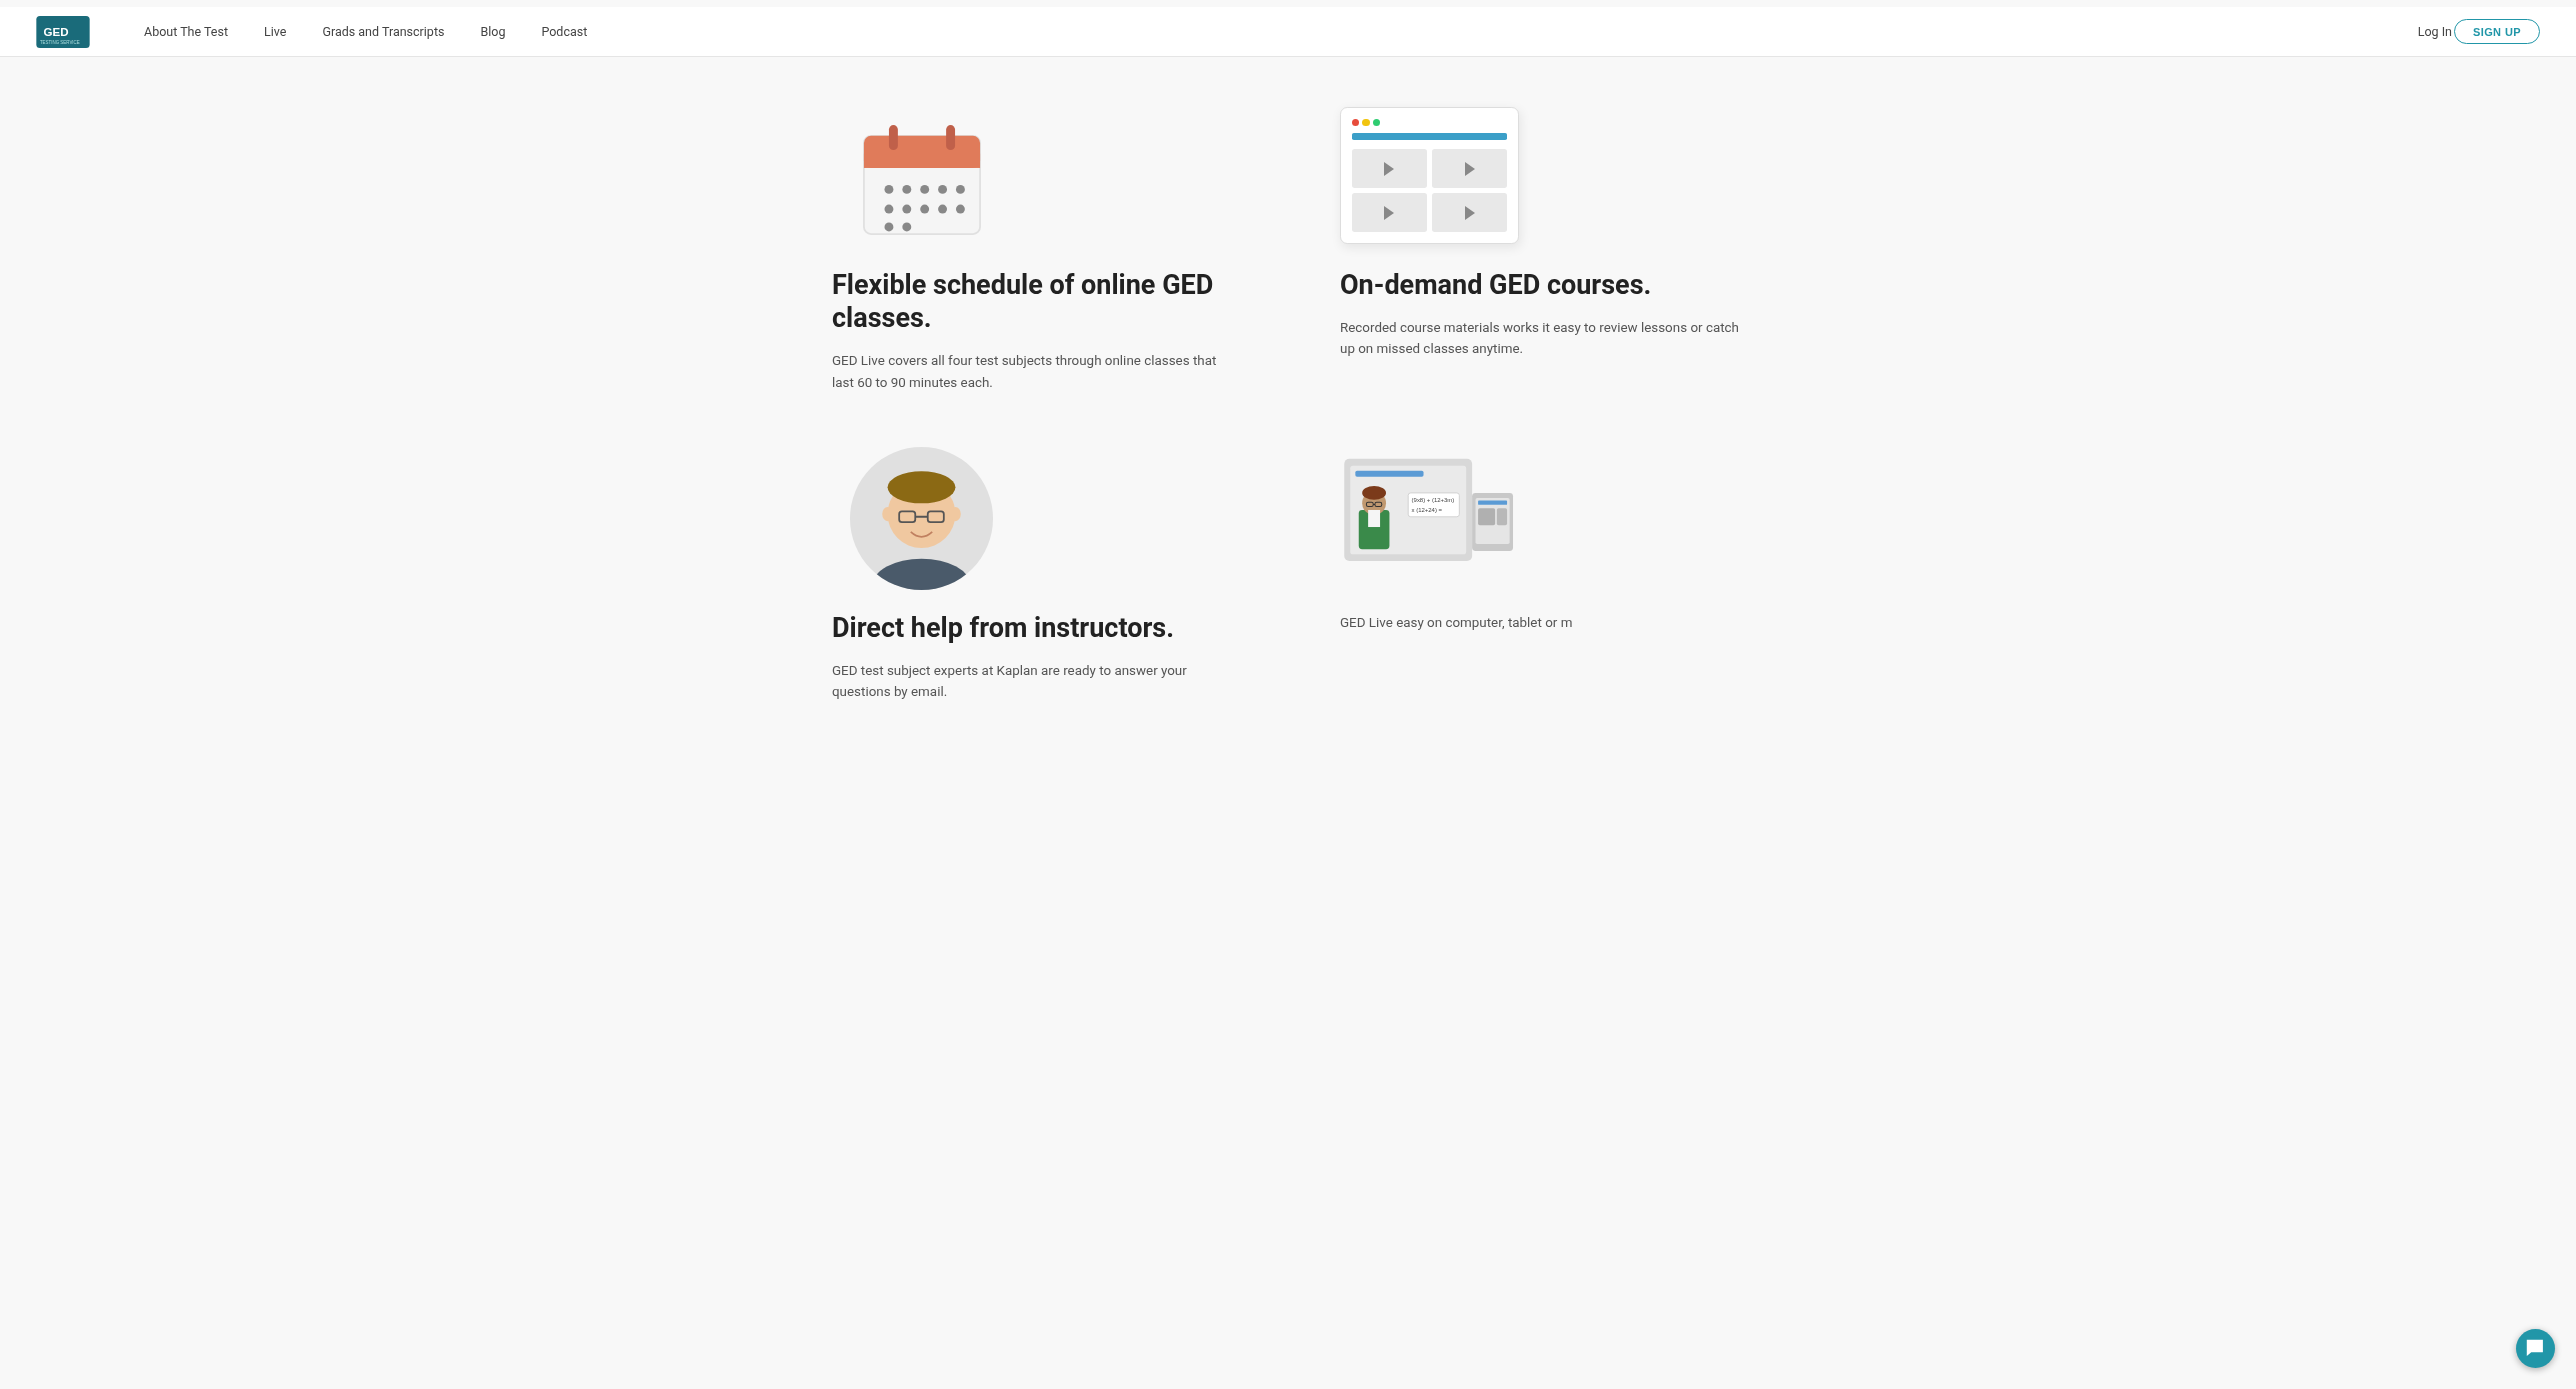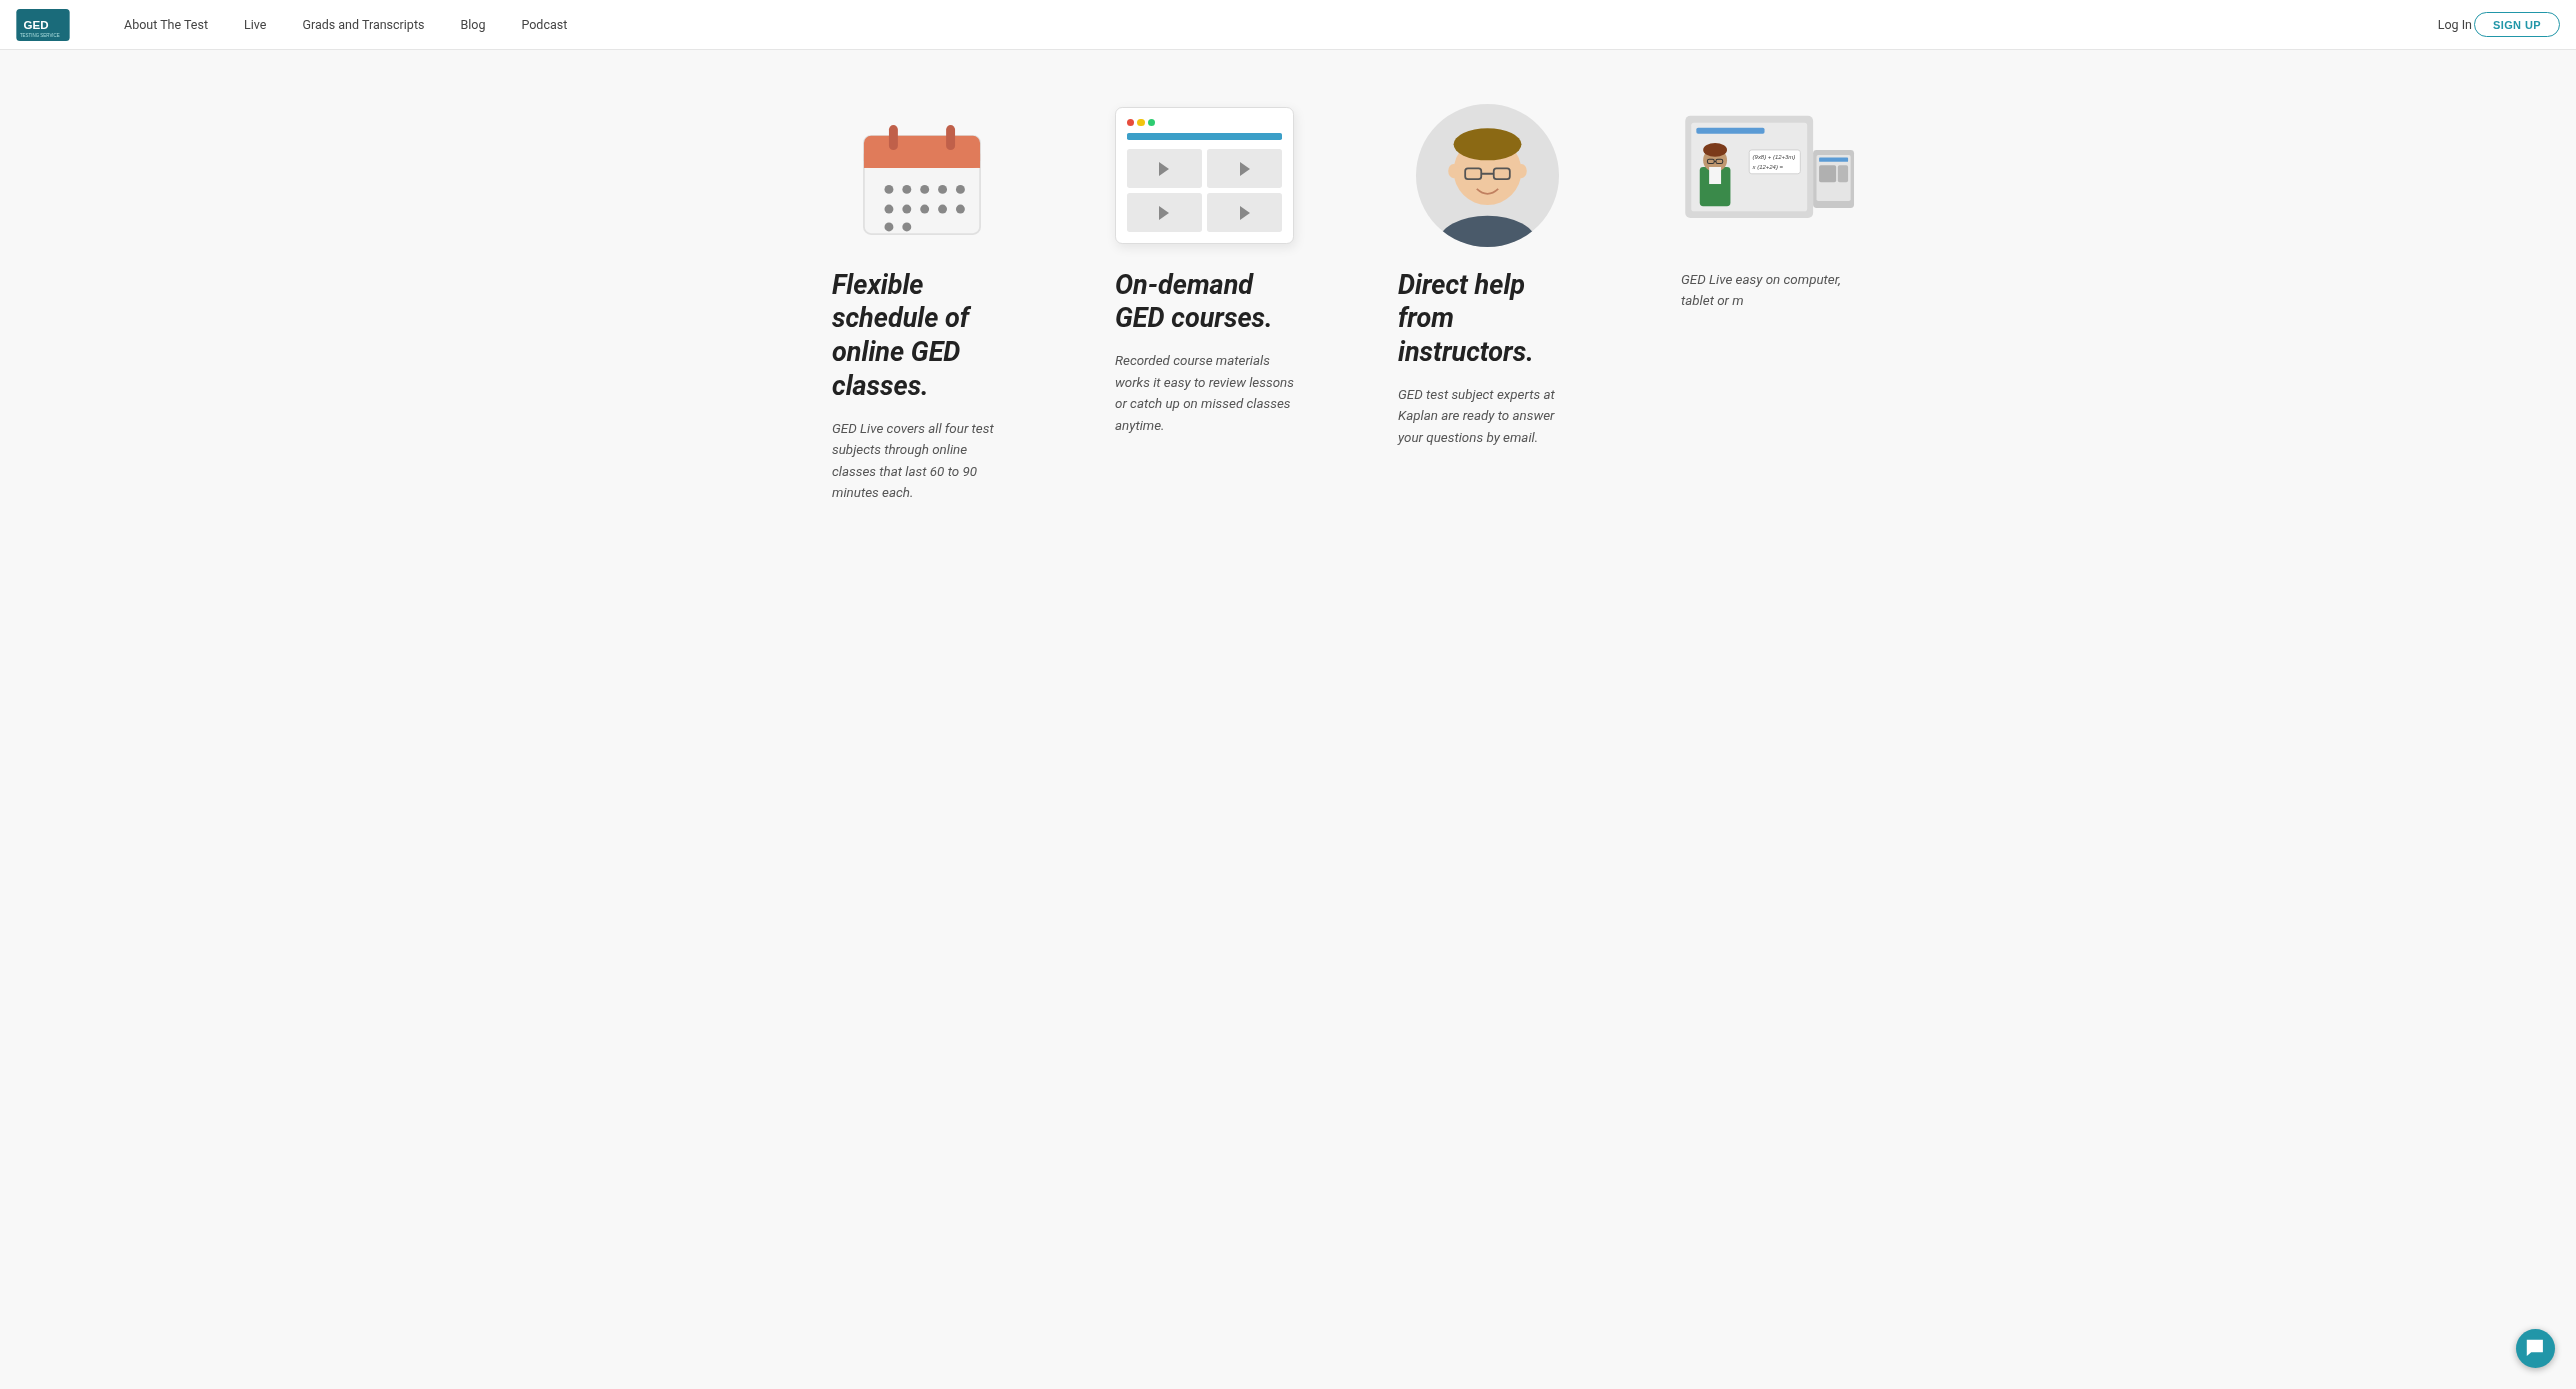--- a/index.html
+++ b/index.html
@@ -4,24 +4,24 @@
   <style>
     * { margin: 0; padding: 0; box-sizing: border-box; }
     body { font-family: -apple-system, BlinkMacSystemFont, 'Segoe UI', Roboto, sans-serif; background: #f8f8f8; color: #333; }
 
     
     header {
       background: #fff;
       border-bottom: 0.9px solid #e5e5e5;
       display: flex;
       align-items: center;
-      padding: 0 16px;
+      padding: 0 36px;
       height: 50px;
       position: sticky;
-      top: 0;
+      top: 7px;
       z-index: 100;
     }
     .logo-area {
       display: flex;
       align-items: center;
       margin-right: 36px;
     }
     .logo-svg { width: 54px; height: 32px; }
     nav {
       display: flex;
@@ -64,23 +64,22 @@
     }
 
     
     main {
       max-width: 984px;
       margin: 0 auto;
       padding: 54px 36px 72px;
     }
     .features-grid {
       display: grid;
-      grid-template-columns: 1fr 1fr 1fr 1fr;
+      grid-template-columns: 1fr 1fr;
       gap: 54px 104px;
-      font-style: italic;
     }
     .feature-item {
       display: flex;
       flex-direction: column;
       align-items: flex-start;
     }
     .feature-icon {
       margin-bottom: 21.5px;
       width: 179px;
       height: 143px;

